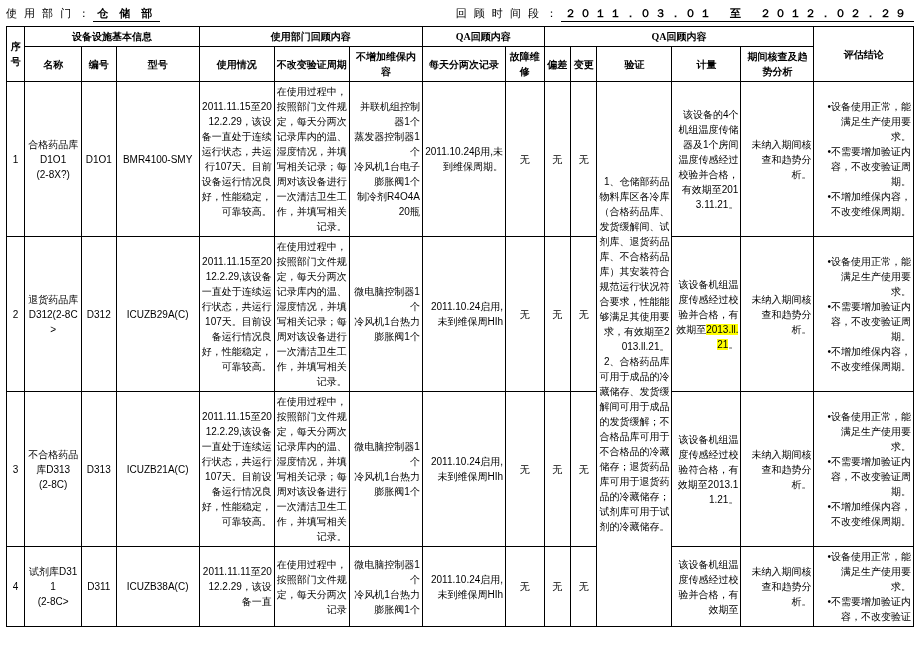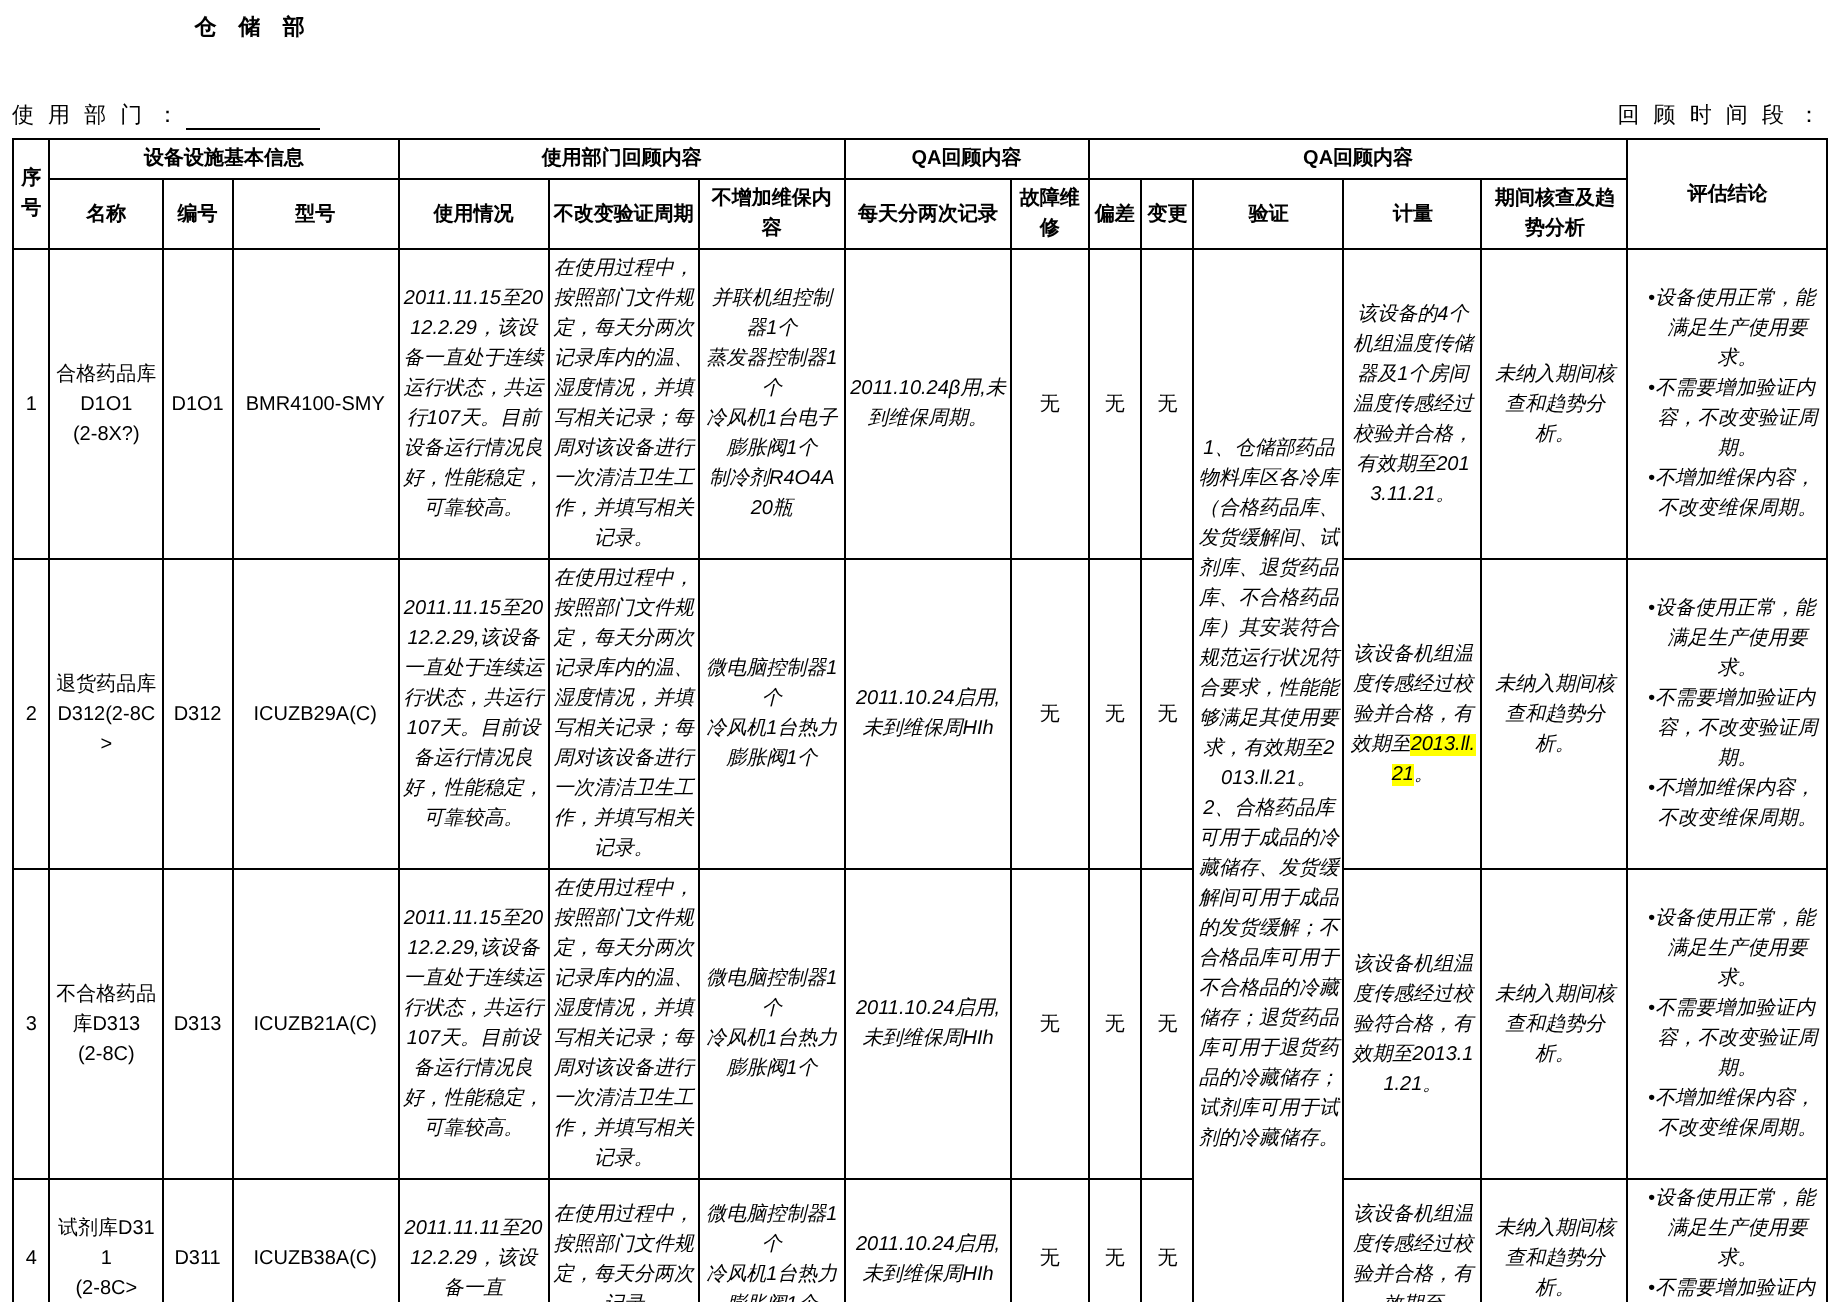--- a/index.html
+++ b/index.html
@@ -8,38 +8,38 @@
     margin: 6px;
     background: #fff;
     color: #000;
   }
   .topbar {
     display: flex;
     font-size: 11px;
     letter-spacing: 2px;
     margin-bottom: 4px;
   }
-  .topbar .label { margin-right: 2px; margin-top: 44px; }
+  .topbar .label { margin-right: 2px; }
   .topbar .val { border-bottom: 1px solid #000; padding: 0 4px; letter-spacing: 4px; font-weight: bold; }
   .topbar .gap { flex: 1; }
   table {
     border-collapse: collapse;
     width: 100%;
     table-layout: fixed;
   }
   th, td {
     border: 1px solid #000;
     padding: 2px 2px;
     vertical-align: middle;
     text-align: center;
     word-break: break-all;
     line-height: 1.5;
   }
-  th { font-weight: bold; }
-  td.left, td.bullets { text-align: center; font-style: italic; }
+  th { font-weight: bold; font-family: Liberation Serif, serif; }
+  td.left, td.bullets { text-align: right; }
   col.c-seq { width: 18px; }
   col.c-name { width: 56px; }
   col.c-code { width: 34px; }
   col.c-model { width: 82px; }
   col.c-use { width: 74px; }
   col.c-maint { width: 74px; }
   col.c-spare { width: 72px; }
   col.c-pro { width: 82px; }
   col.c-fault { width: 38px; }
   col.c-dev { width: 26px; }
@@ -53,20 +53,21 @@
   .hl { background: #ffff00; }
 </style>
 </head>
 <body>
 
 <div class="topbar">
   <span class="label">使 用 部 门 ：</span>
   <span class="val">仓 储 部</span>
   <span class="gap"></span>
   <span class="label">回 顾 时 间 段 ：</span>
+  <span class="val">２０１１．０３．０１　至　２０１２．０２．２９</span>
 </div>
 
 <table>
   <colgroup>
     <col class="c-seq">
       <col class="c-name">
       <col class="c-code">
       <col class="c-model">
     <col class="c-use">
       <col class="c-maint">

